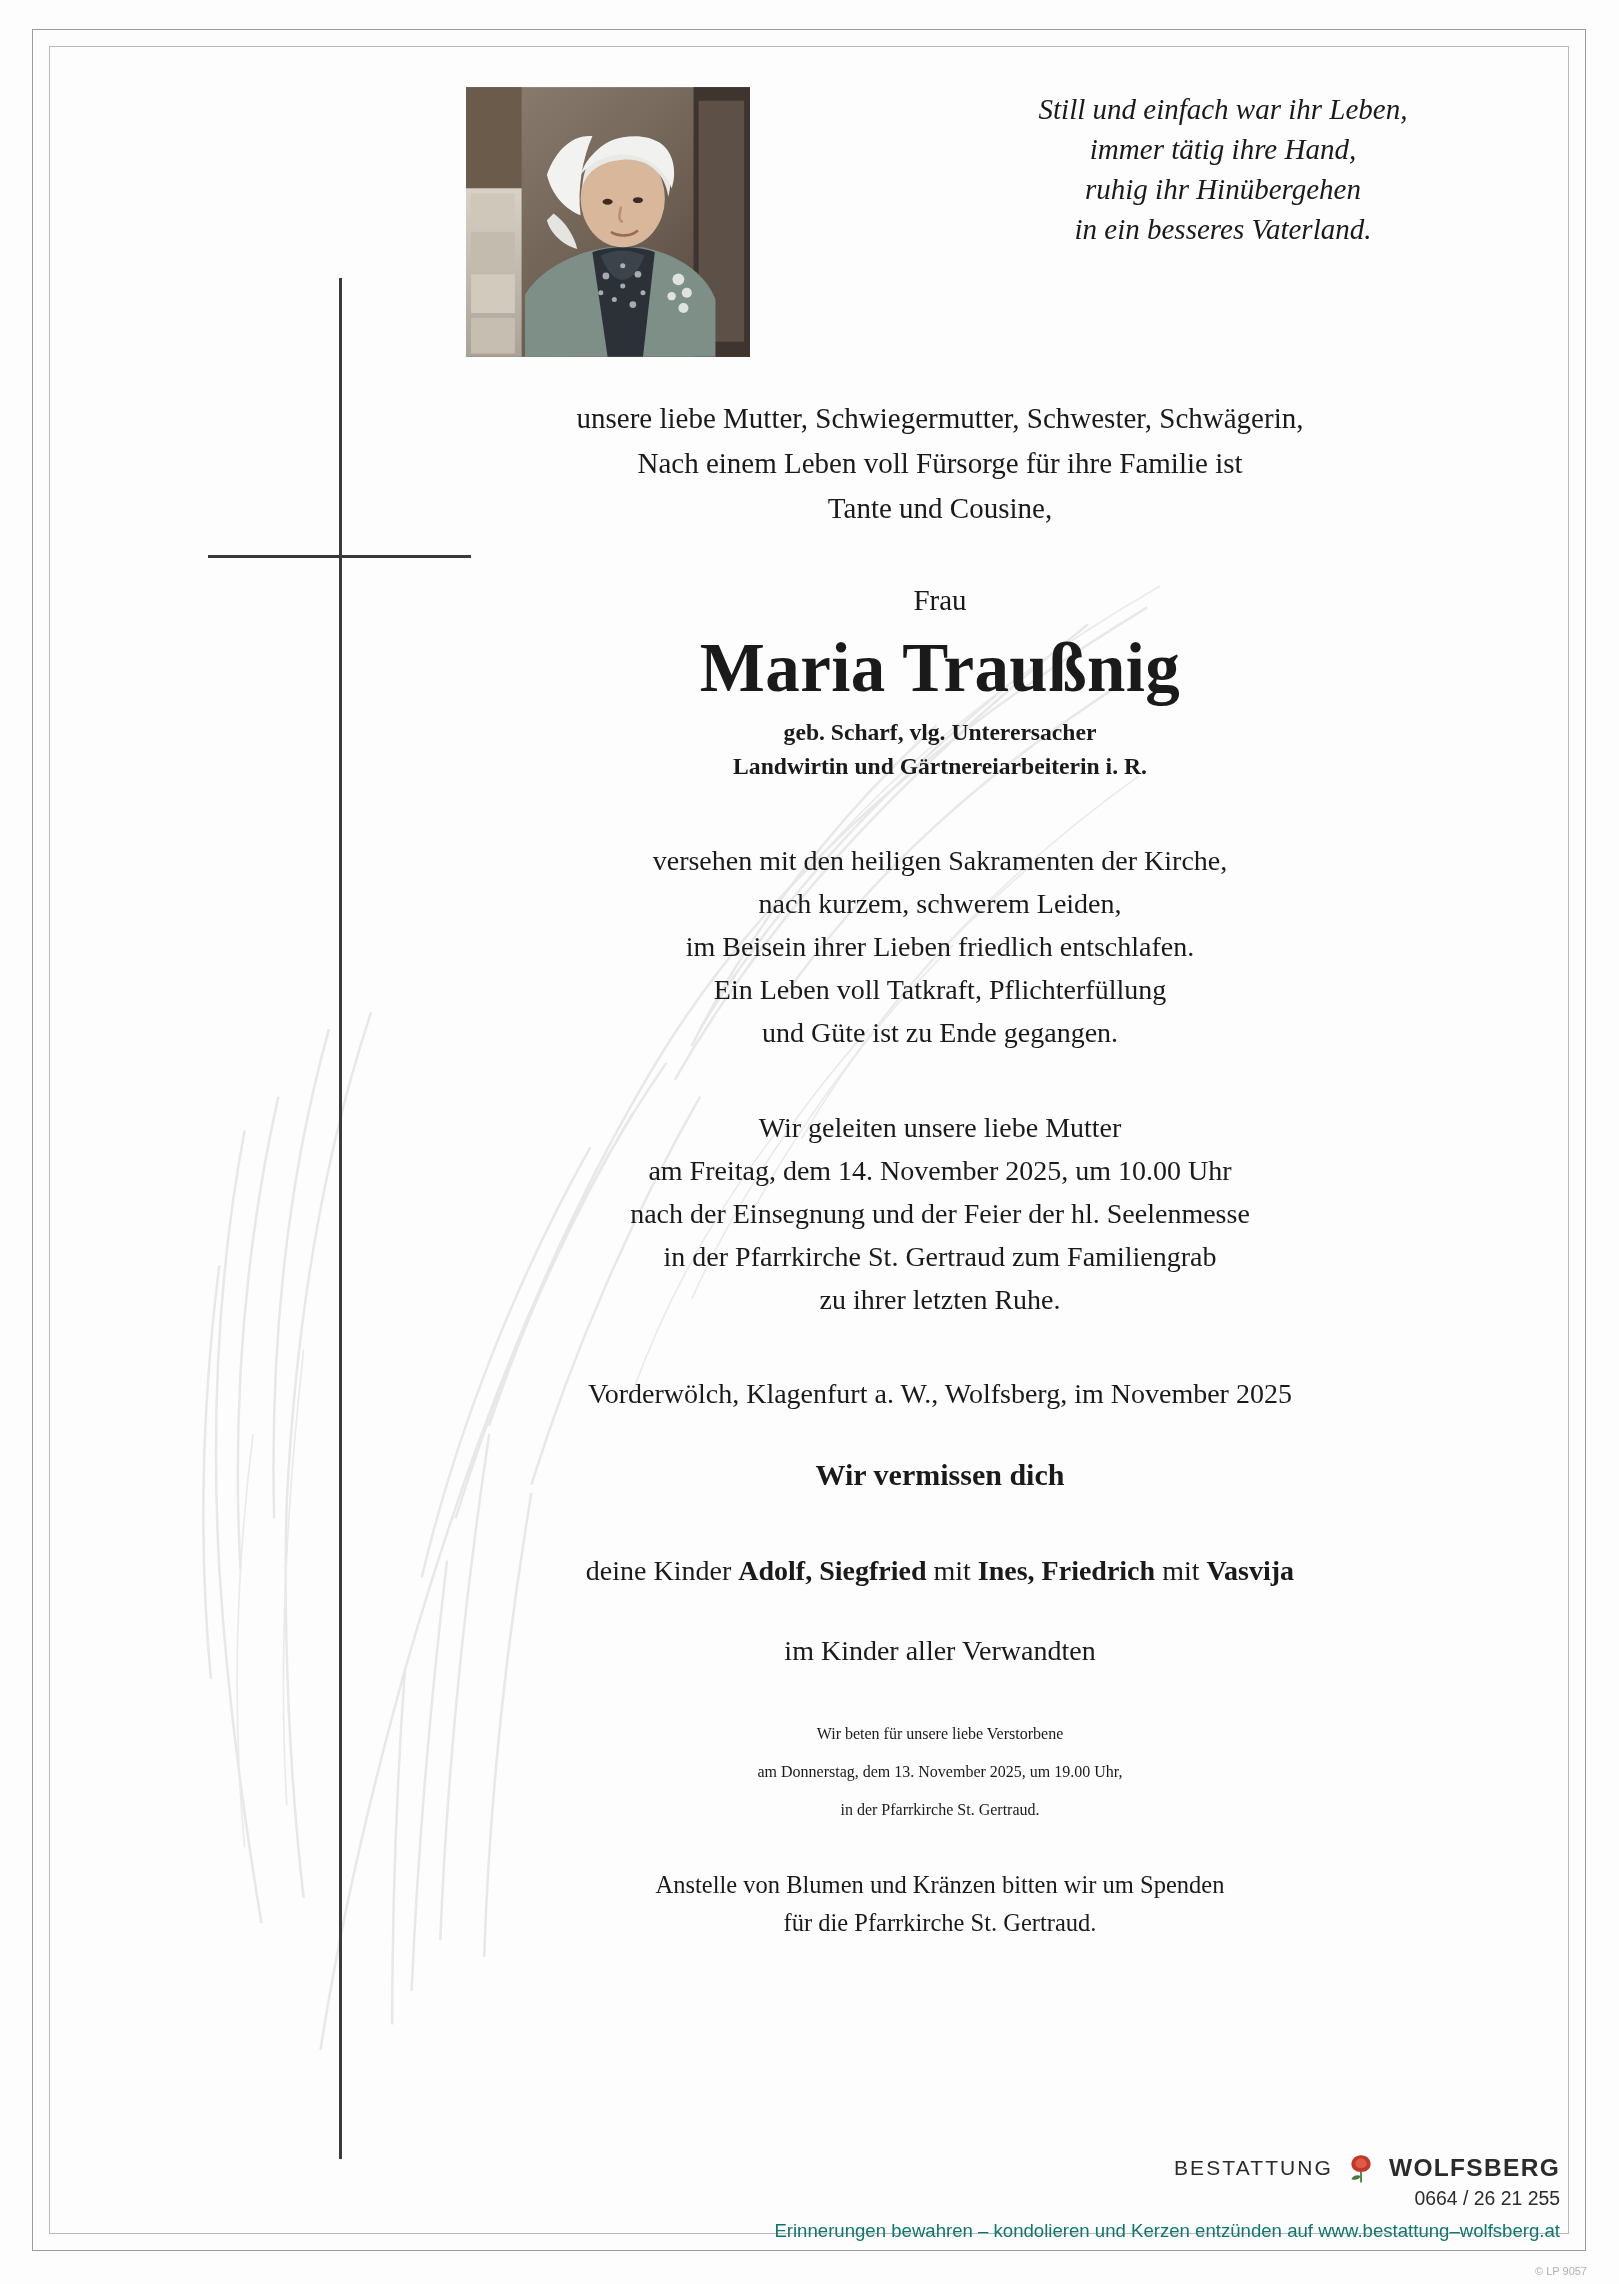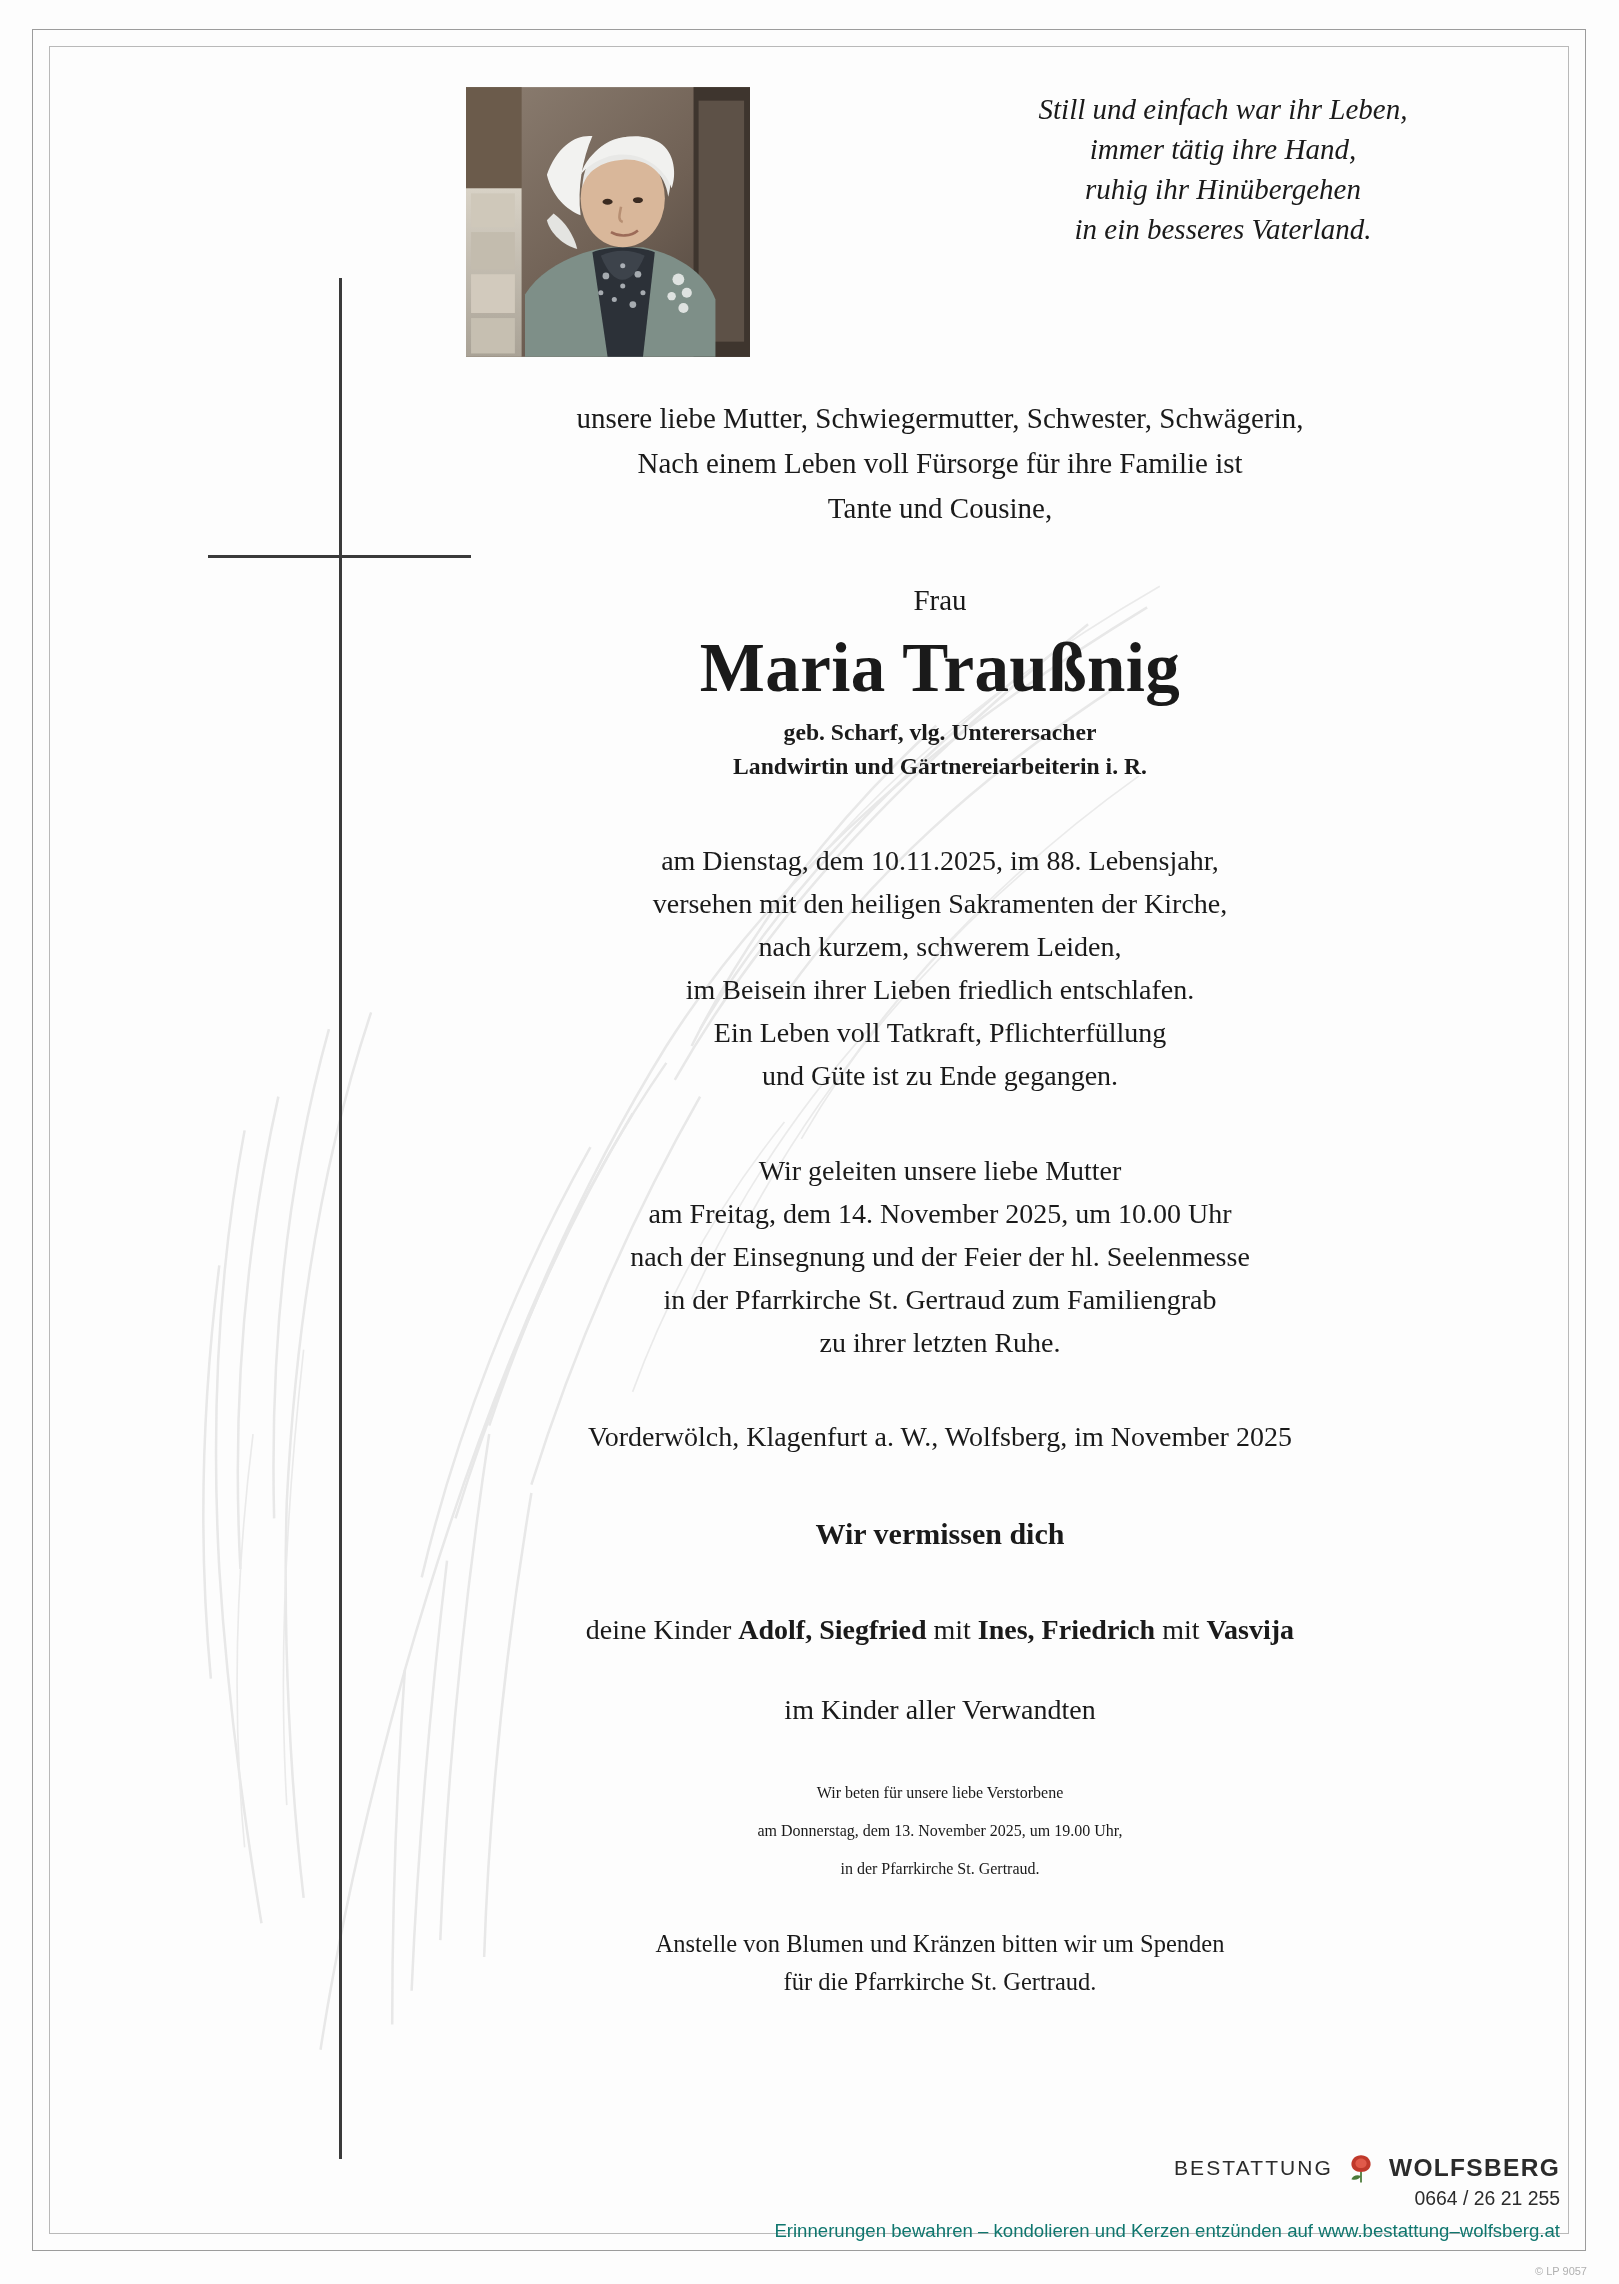--- a/index.html
+++ b/index.html
@@ -147,21 +147,21 @@
   .block {
     font-size: 28px;
     line-height: 43px;
   }
 
   .block-death { margin-top: 56px; }
   .block-funeral { margin-top: 52px; }
   .block-place { margin-top: 51px; font-size: 28px; }
 
   .miss-you {
-    margin-top: 56px;
+    margin-top: 40px;
     font-size: 30px;
     font-weight: bold;
     line-height: 40px;
   }
 
   .children {
     margin-top: 56px;
     font-size: 28px;
     line-height: 40px;
   }
@@ -356,21 +356,20 @@
       <div>Tante und Cousine,</div>
     </div>
 
     <div class="frau">Frau</div>
 
     <div class="deceased-name">Maria Traußnig</div>
     <div class="born-name">geb. Scharf, vlg. Unterersacher</div>
     <div class="profession">Landwirtin und Gärtnereiarbeiterin i. R.</div>
 
     <div class="block block-death">
-      <div>am Dienstag, dem 10.11.2025, im 88. Lebensjahr,</div>
       <div>versehen mit den heiligen Sakramenten der Kirche,</div>
       <div>nach kurzem, schwerem Leiden,</div>
       <div>im Beisein ihrer Lieben friedlich entschlafen.</div>
       <div>Ein Leben voll Tatkraft, Pflichterfüllung</div>
       <div>und Güte ist zu Ende gegangen.</div>
     </div>
 
     <div class="block block-funeral">
       <div>Wir geleiten unsere liebe Mutter</div>
       <div>am Freitag, dem 14. November 2025, um 10.00 Uhr</div>

